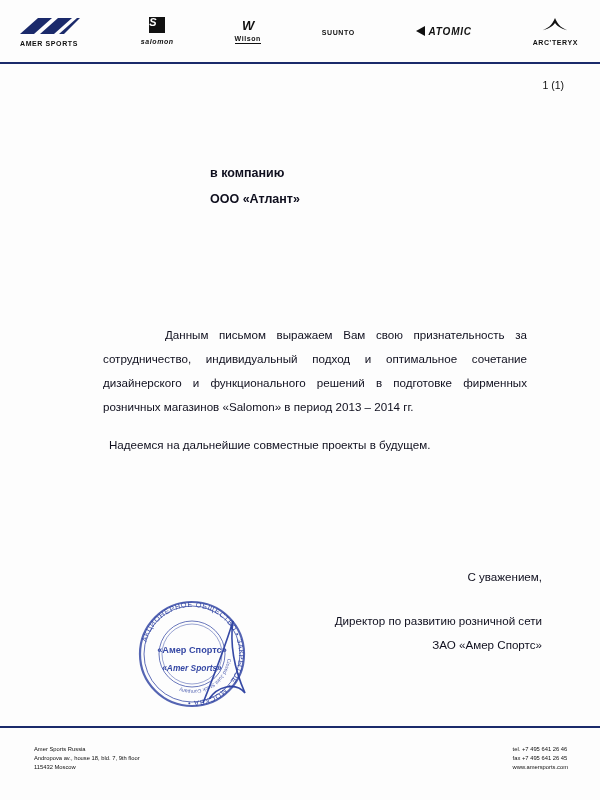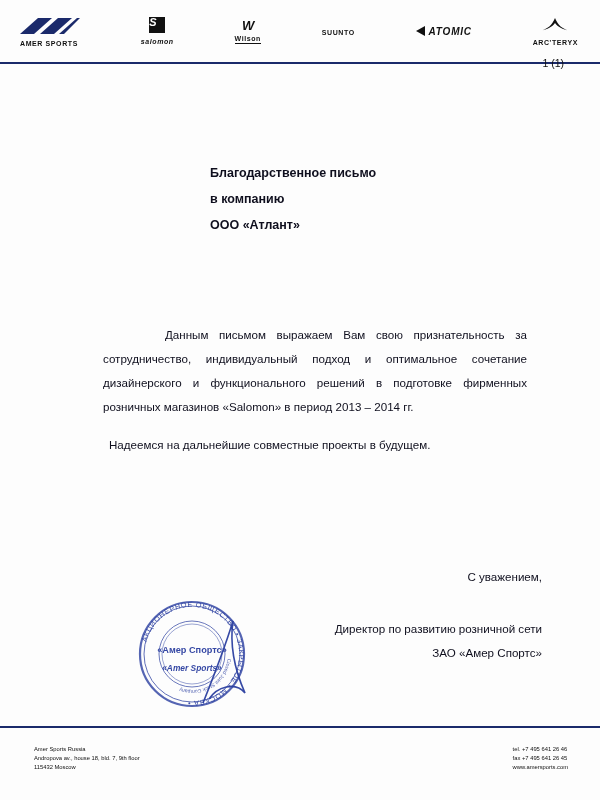--- a/index.html
+++ b/index.html
@@ -121,21 +121,21 @@
     top: 62px;
     left: 0;
     width: 600px;
     height: 2px;
     background: #1b2a6b;
   }
 
   
   .page-number {
     position: absolute;
-    top: 57px;
+    top: 79px;
     right: 36px;
     font-size: 10.5px;
     color: #111;
     text-align: right;
   }
 
   
   .title-block {
     position: absolute;
     top: 160px;
@@ -162,21 +162,21 @@
   
   .sign-block {
     position: absolute;
     top: 565px;
     right: 58px;
     text-align: right;
     font-size: 11.6px;
     line-height: 24px;
     color: #0f0f1e;
   }
-  .sign-regards { margin-bottom: 28px; }
+  .sign-regards { margin-bottom: 20px; }
   .sign-name { margin-top: 26px; }
 
   
   .stamp {
     position: absolute;
     left: 133px;
     top: 595px;
     width: 118px;
     height: 118px;
   }
@@ -251,21 +251,20 @@
       <span class="word arc-word">ARC'TERYX</span>
     </div>
 
   </div>
 
   <div class="header-rule"></div>
 
   <div class="page-number">1 (1)</div>
 
   <div class="title-block">
-    <div>Благодарственное письмо</div>
     <div>в компанию</div>
     <div>ООО «Атлант»</div>
   </div>
 
   <div class="body-block">
     <p class="para-indent" style="margin:8px;">Данным письмом выражаем Вам свою признательность за сотрудничество, индивидуальный подход и оптимальное сочетание дизайнерского и функционального решений в подготовке фирменных розничных магазинов «Salomon» в период 2013 – 2014 гг.</p>
     <p class="para-second" style="margin:14px;">Надеемся на дальнейшие совместные проекты в будущем.</p>
   </div>
 
   <div class="sign-block">

